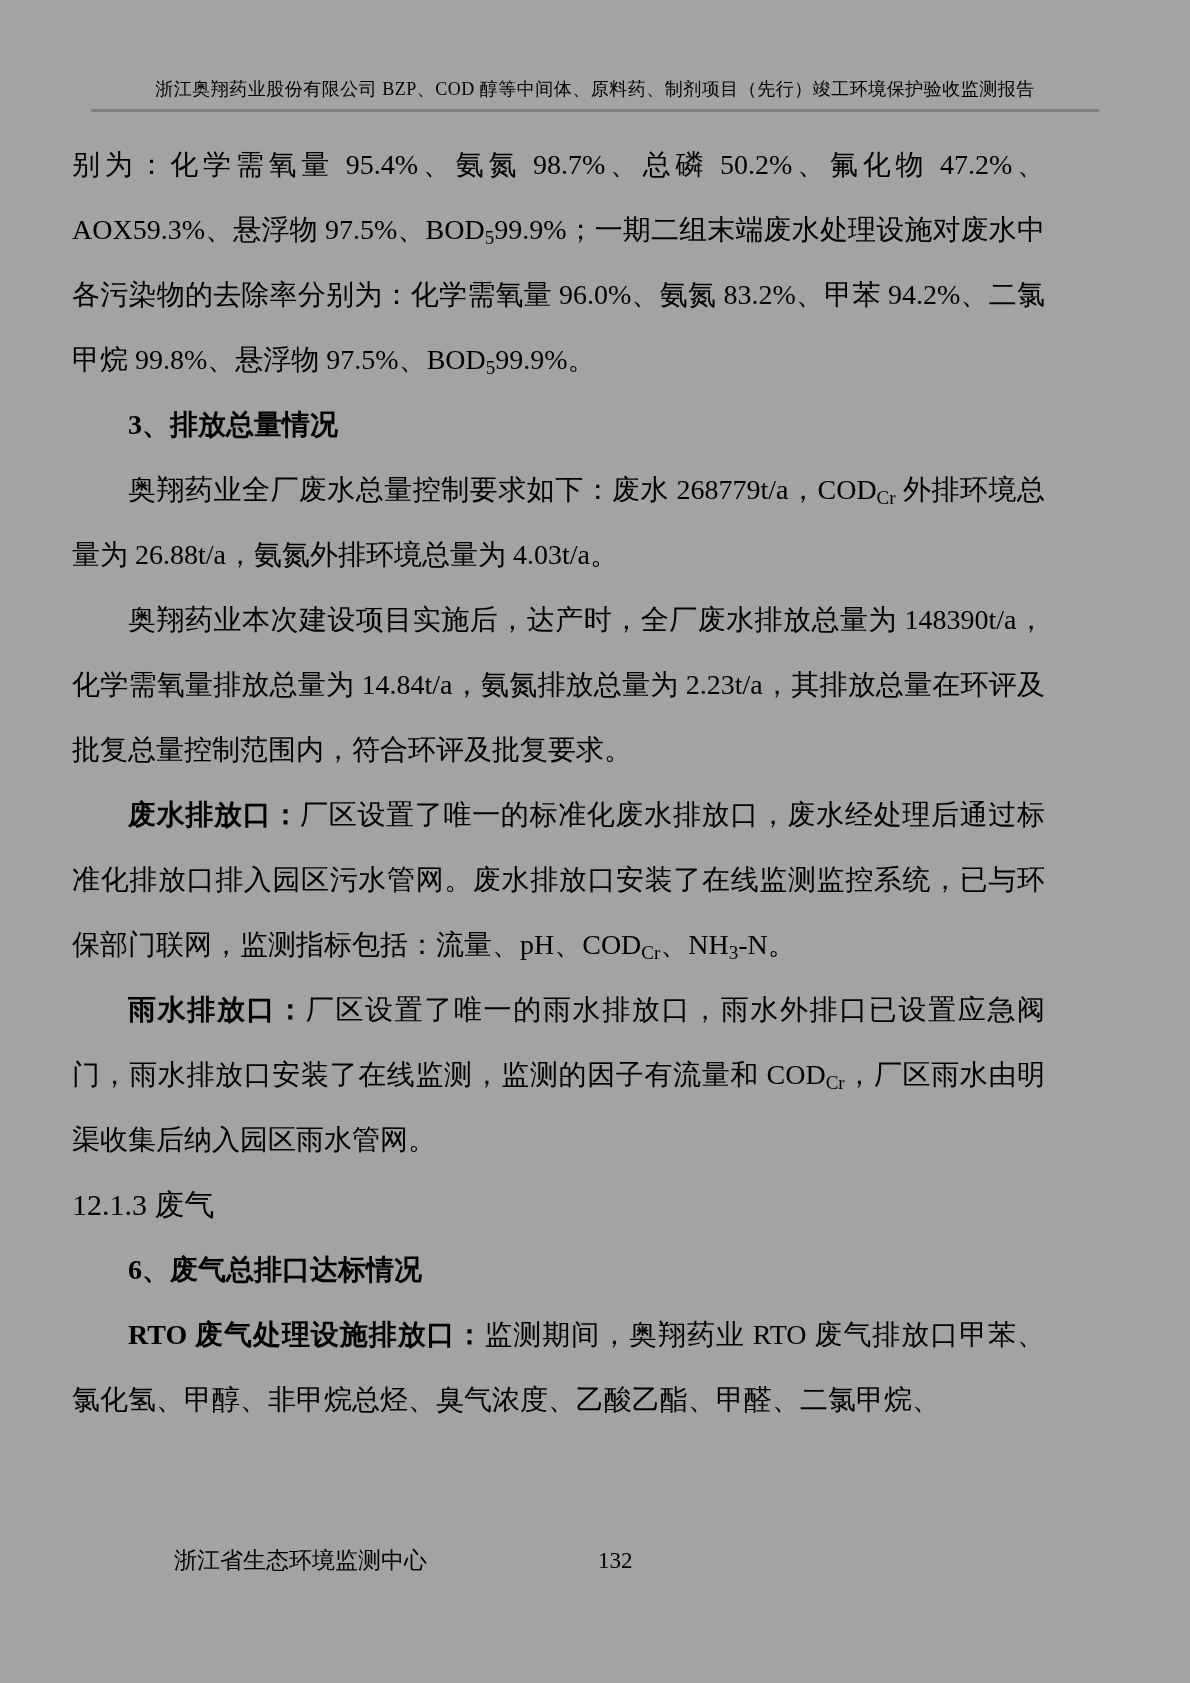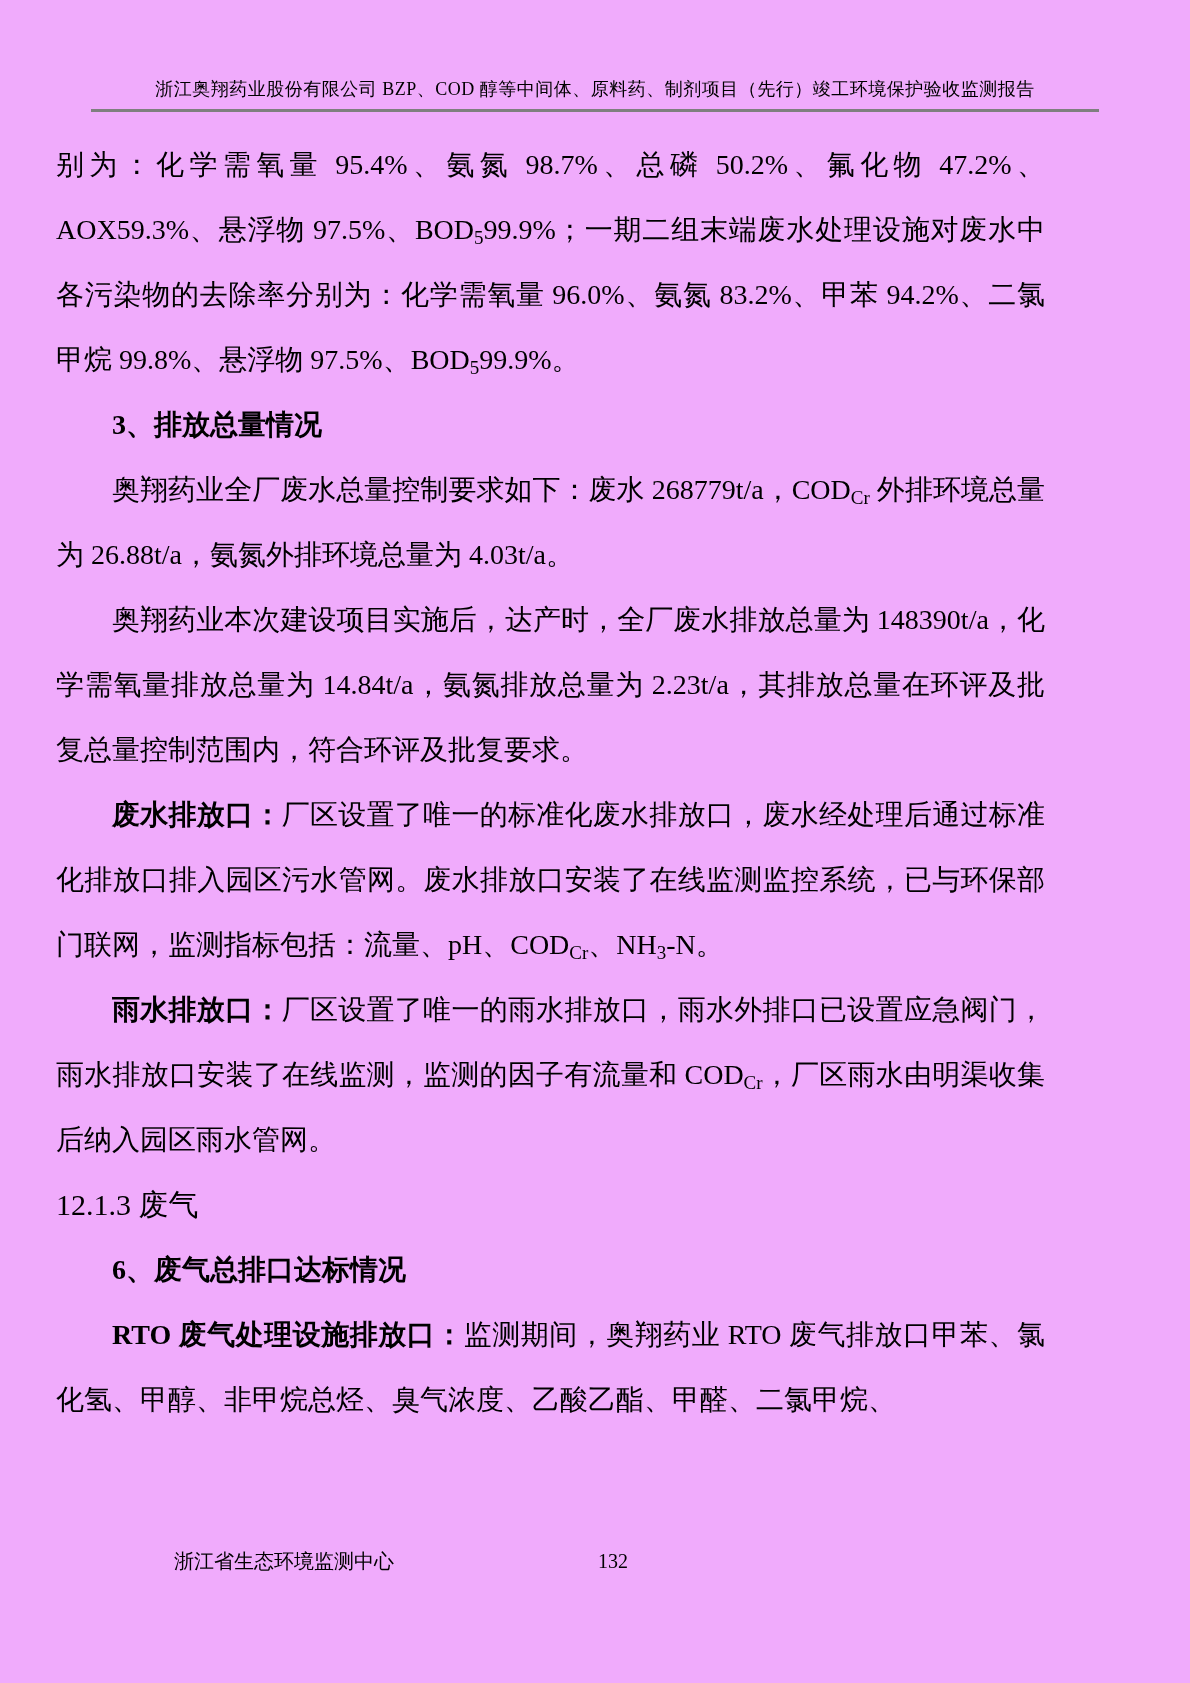--- a/index.html
+++ b/index.html
@@ -3,42 +3,42 @@
 <meta charset="utf-8">
 <style>
   html, body { margin: 0; padding: 0; }
   body {
     width: 1190px; height: 1683px;
     background: #ffffff;
     color: #000000;
     font-family: "Liberation Serif", "DejaVu Serif", serif;
     overflow: hidden;
   }
-  .page { position: relative; width: 1190px; height: 1683px; background: #f0abfc; }
+  .page { position: relative; width: 1190px; height: 1683px; background: #a3a3a3; }
 
   
   .header { padding-top: 76px; }
   .header-text {
     text-align: center;
     font-size: 18px;
     line-height: 26px;
     letter-spacing: 0.5px;
     white-space: nowrap;
   }
   .header-rule {
     width: 1008px;
     margin: 7px auto 0 auto;
     border: none;
     border-top: 3px solid #7f7f7f;
     height: 0;
   }
 
   
   .doc-body {
-    margin: 20px 145px 0 56px;
+    margin: 20px 145px 0 72px;
     height: 1392px;
     overflow: hidden;
   }
   .doc-body p, .doc-body .h1, .doc-body .h2 {
     margin: 0;
     font-size: 28px;
     line-height: 65px;
   }
   .doc-body p {
     text-align: justify;
@@ -58,21 +58,21 @@
     font-size: 19px;
     line-height: 0;
     vertical-align: -5px;
   }
 
   
   .footer {
     position: absolute;
     top: 1546px; left: 0; right: 0;
     height: 30px;
-    font-size: 20px;
+    font-size: 23px;
     line-height: 30px;
   }
   .footer-org { position: absolute; left: 174px; top: 0; }
   .footer-page { position: absolute; left: 598px; top: 0; transform: translateX(-0%); }
 </style>
 </head>
 <body>
 
 <div class="page">
 

